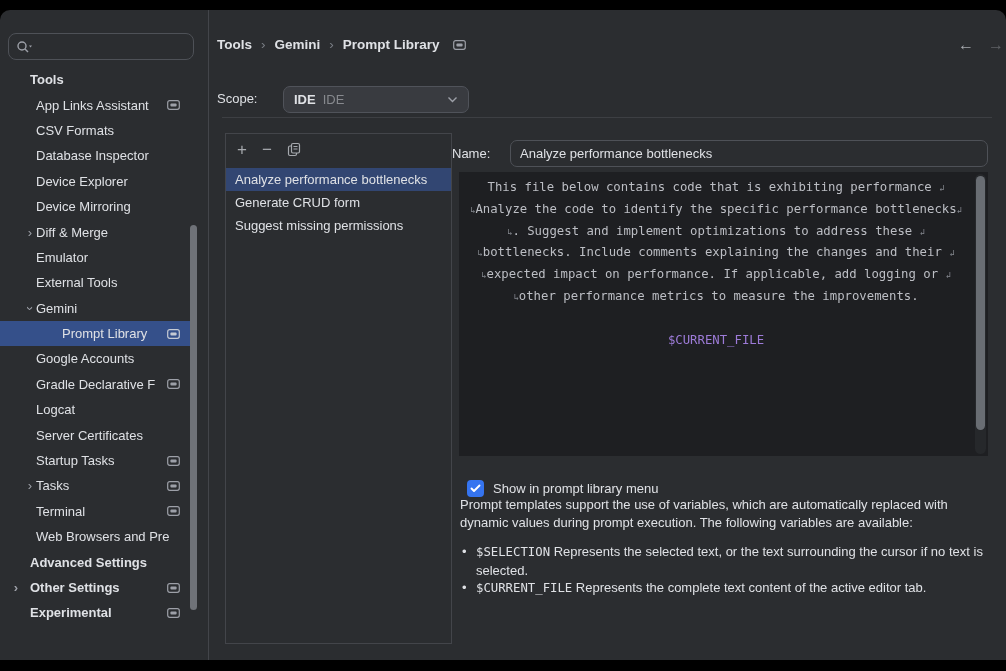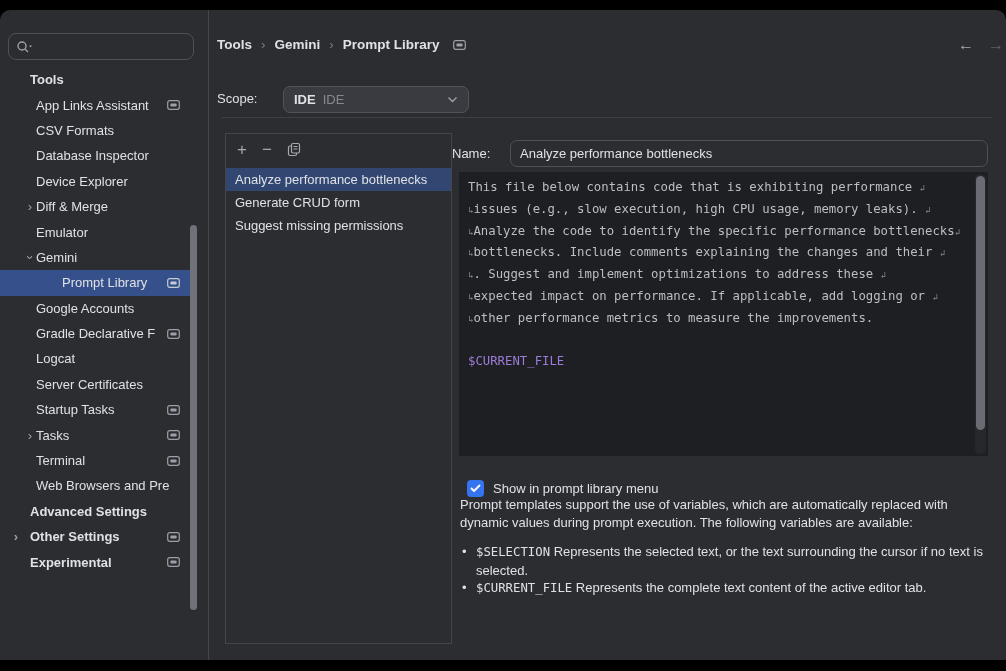--- a/index.html
+++ b/index.html
@@ -60,21 +60,21 @@
   
   .name-label { position:absolute; left:452px; top:136px; font-size:13px; }
   .name-input { position:absolute; left:510px; top:130px; width:478px; height:27px;
                 background:#2b2d30; border:1px solid #4e5157; border-radius:7px;
                 color:#dfe1e5; font-size:13px; padding:0 9px;
                 font-family:"Liberation Sans",sans-serif; outline:none; }
   .editor { position:absolute; left:459px; top:162px; width:529px; height:284px;
             background:#1e1f22; font-family:"DejaVu Sans Mono",monospace;
             font-size:12.3px; line-height:21.8px; color:#bcbec4;
             padding:5px 24px 5px 9px; }
-  .code-line { white-space:pre; height:21.8px; }
+  .code-line { white-space:pre; height:21.8px;text-align:center; }
   .code-line .var { color:#9d7bd8; }
   .wm { font-size:9px; color:#83868d; }
   .ed-track { position:absolute; right:2px; top:2px; bottom:2px; width:11px;
               background:#26282b; border-radius:6px; }
   .ed-thumb { position:absolute; left:1px; right:1px; top:2px; height:calc(100% - 26px);
               background:#696d73; border-radius:5px; }
 
   .cbx-row { position:absolute; left:467px; top:456px; display:flex; align-items:center; gap:9px;margin-top:14px; }
   .cbx { width:17px; height:17px; background:#3574f0; border-radius:4px;
          display:flex; align-items:center; justify-content:center; }
@@ -120,25 +120,31 @@
       <div class="trow ind1">
         <span>CSV Formats</span>
       </div>
       <div class="trow ind1">
         <span>Database Inspector</span>
       </div>
       <div class="trow ind1">
         <span>Device Explorer</span>
       </div>
       <div class="trow ind1">
+        <span>Device Mirroring</span>
+      </div>
+      <div class="trow ind1">
         <span class="chev">›</span>
         <span>Diff &amp; Merge</span>
       </div>
       <div class="trow ind1">
         <span>Emulator</span>
+      </div>
+      <div class="trow ind1">
+        <span>External Tools</span>
       </div>
       <div class="trow ind1">
         <span class="chev down">›</span>
         <span>Gemini</span>
       </div>
       <div class="trow sel ind2">
         <span>Prompt Library</span>
         <span class="mon">
           <svg width="13" height="10" viewBox="0 0 13 10" fill="none">
               <rect x="0.7" y="0.7" width="11.6" height="8.6" rx="2" stroke="#c6cbd4" stroke-width="1.2"></rect>
@@ -267,24 +273,23 @@
       <div class="prow">Generate CRUD form</div>
       <div class="prow">Suggest missing permissions</div>
     </div>
   </section>
 
   <label class="name-label">Name:</label>
   <input class="name-input" value="Analyze performance bottlenecks" style="">
 
   <div class="editor">
     <div class="code-line"><span>This file below contains code that is exhibiting performance </span><span class="wm">↲</span></div>
-    <div class="code-line"><span class="wm">↳</span><span>issues (e.g., slow execution, high CPU usage, memory leaks). </span><span class="wm">↲</span></div>
     <div class="code-line"><span class="wm">↳</span><span>Analyze the code to identify the specific performance bottlenecks</span><span class="wm">↲</span></div>
+    <div class="code-line"><span class="wm">↳</span><span>. Suggest and implement optimizations to address these </span><span class="wm">↲</span></div>
     <div class="code-line"><span class="wm">↳</span><span>bottlenecks. Include comments explaining the changes and their </span><span class="wm">↲</span></div>
-    <div class="code-line"><span class="wm">↳</span><span>. Suggest and implement optimizations to address these </span><span class="wm">↲</span></div>
     <div class="code-line"><span class="wm">↳</span><span>expected impact on performance. If applicable, add logging or </span><span class="wm">↲</span></div>
     <div class="code-line"><span class="wm">↳</span><span>other performance metrics to measure the improvements.</span></div>
     <div class="code-line"></div>
     <div class="code-line"><span class="var">$CURRENT_FILE</span></div>
     <div class="ed-track">
       <div class="ed-thumb"></div>
     </div>
   </div>
 
   <div class="cbx-row">

